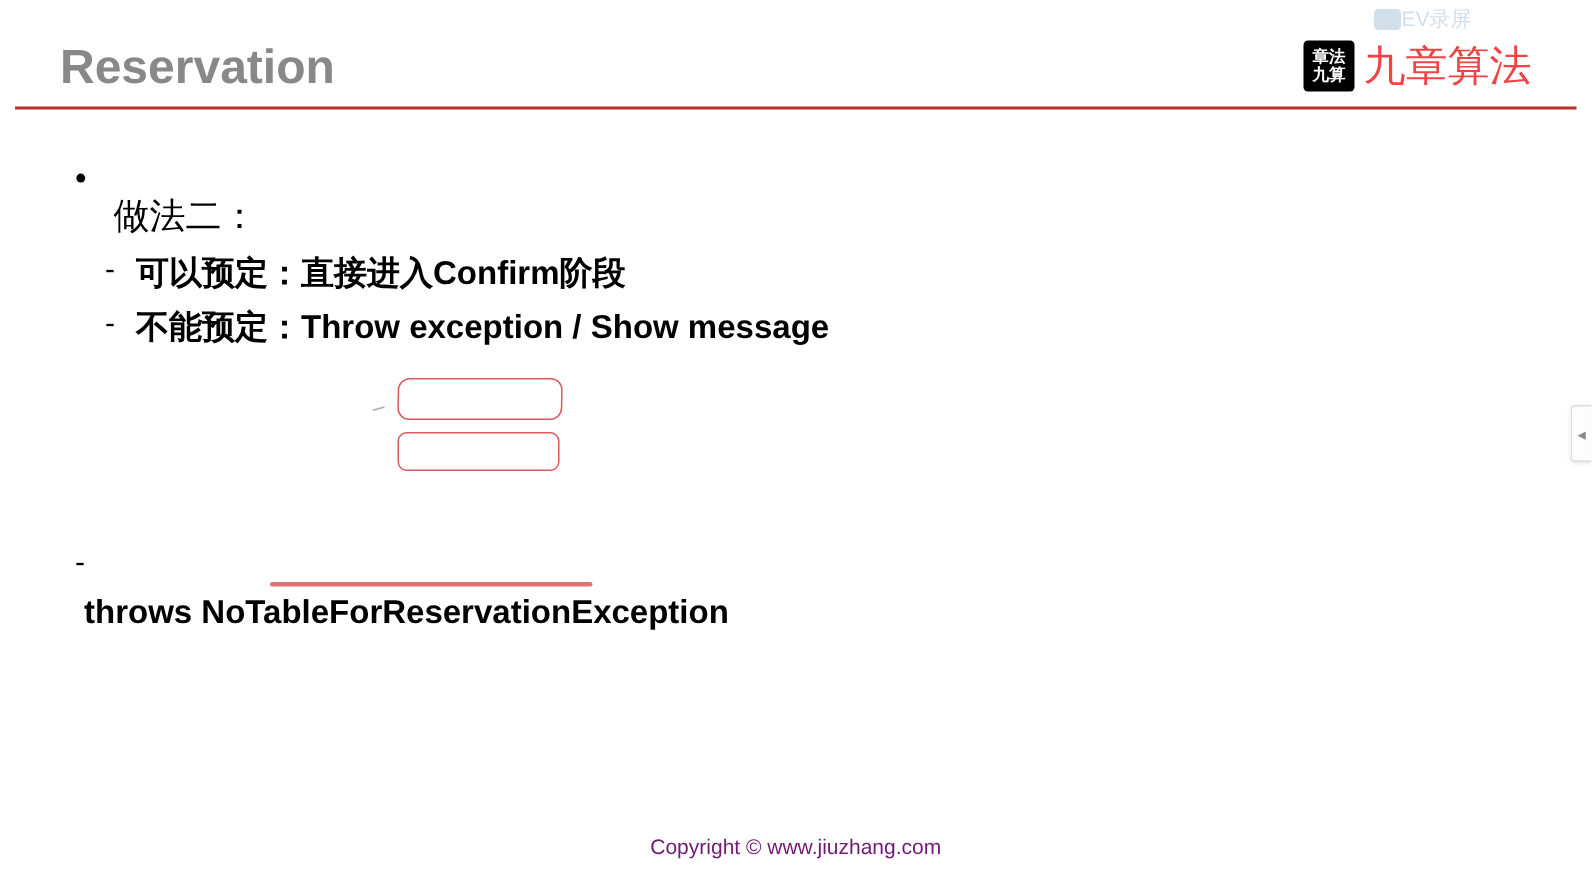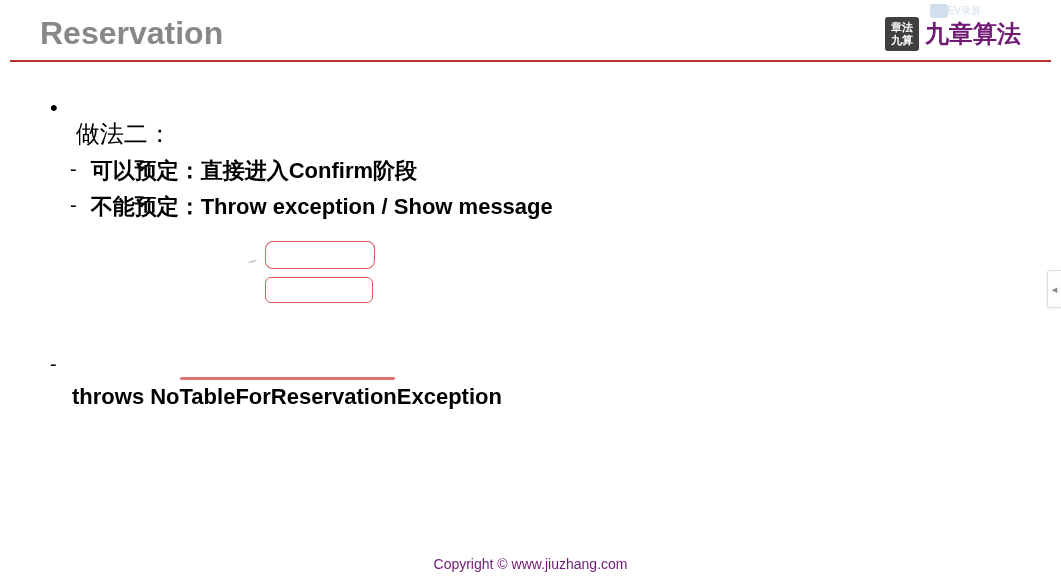--- a/index.html
+++ b/index.html
@@ -12,50 +12,50 @@
       height: 580px;
       background: #ffffff;
       font-family: "Microsoft YaHei", "SimSun", Arial, sans-serif;
       position: relative;
       overflow: hidden;
     }
     .header {
       display: flex;
       justify-content: space-between;
       align-items: center;
-      padding: 15px 40px 8px 40px;
+      padding: 25px 40px 8px 40px;
     }
     .title {
       font-size: 32px;
       font-weight: bold;
       color: #888888;
     }
     .logo-area {
       display: flex;
       align-items: center;
       gap: 6px;
     }
     .logo-seal {
       width: 34px;
       height: 34px;
-      background: #404040;
+      background: #000000;
       border-radius: 3px;
       display: flex;
       align-items: center;
       justify-content: center;
       color: #fff;
       font-size: 11px;
       font-weight: bold;
       line-height: 1.1;
       text-align: center;
     }
     .logo-text {
-      font-size: 24px;
-      font-weight: bold;
-      color: #701a75;
+      font-size: 28px;
+      font-weight: normal;
+      color: #ef4444;
       font-family: "KaiTi", "STKaiti", serif;
     }
     .divider {
       height: 2px;
       background: #b8312f;
       margin: 0 10px 0 10px;
     }
     .content {
       padding: 25px 50px 0 50px;
       font-size: 22px;
@@ -163,21 +163,21 @@
       align-items: center;
       justify-content: center;
       font-size: 11px;
       color: #888;
       box-shadow: 0 1px 3px rgba(0,0,0,0.08);
     }
     .watermark {
       position: absolute;
       top: 4px;
       right: 80px;
-      font-size: 10px;
+      font-size: 14px;
       color: rgba(122,160,200,0.35);
       display: flex;
       align-items: center;
       gap: 0;
     }
     .watermark-icon {
       width: 18px;
       height: 14px;
       background: rgba(122,160,200,0.35);
       border-radius: 3px;
@@ -224,21 +224,21 @@
     <div class="small-mark"></div>
     <div class="hand-rect top"></div>
     <div class="hand-rect bottom"></div>
   </div>
 
   <div class="design-section">
     <div class="design-line">
       <span class="bullet-sub" style="margin-left:0">-</span>
       <div class="underline-annotation"></div>
     </div>
-    <div class="sub-text" style="margin-left:22px">throws NoTableForReservationException</div>
+    <div class="sub-text" style="margin-left:6px">throws NoTableForReservationException</div>
   </div>
 
 </div>
 
 <div class="side-tab">
   <span>◂</span>
 </div>
 
 <div class="copyright">Copyright © www.jiuzhang.com</div>
 

